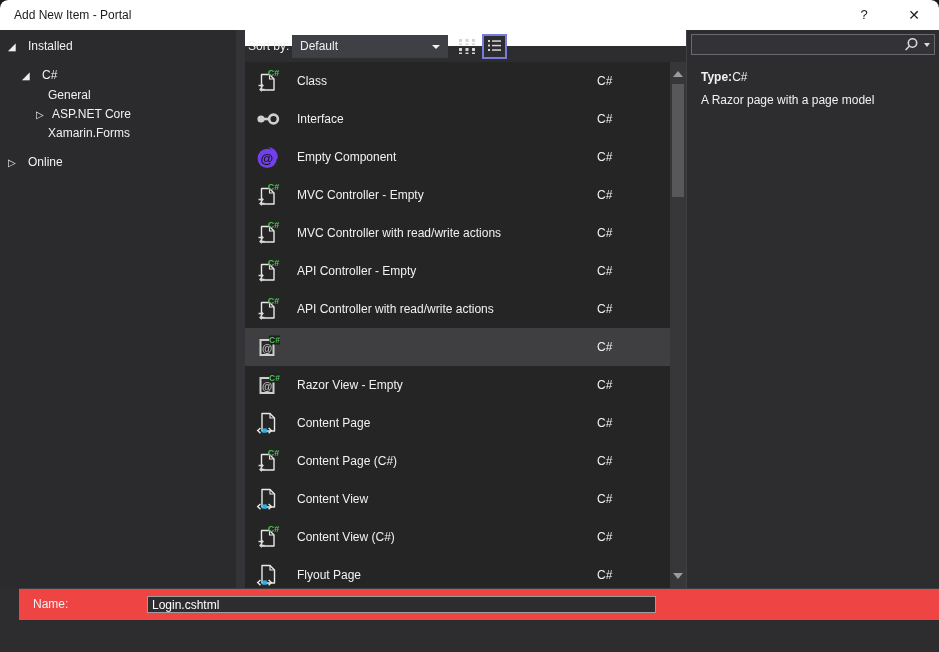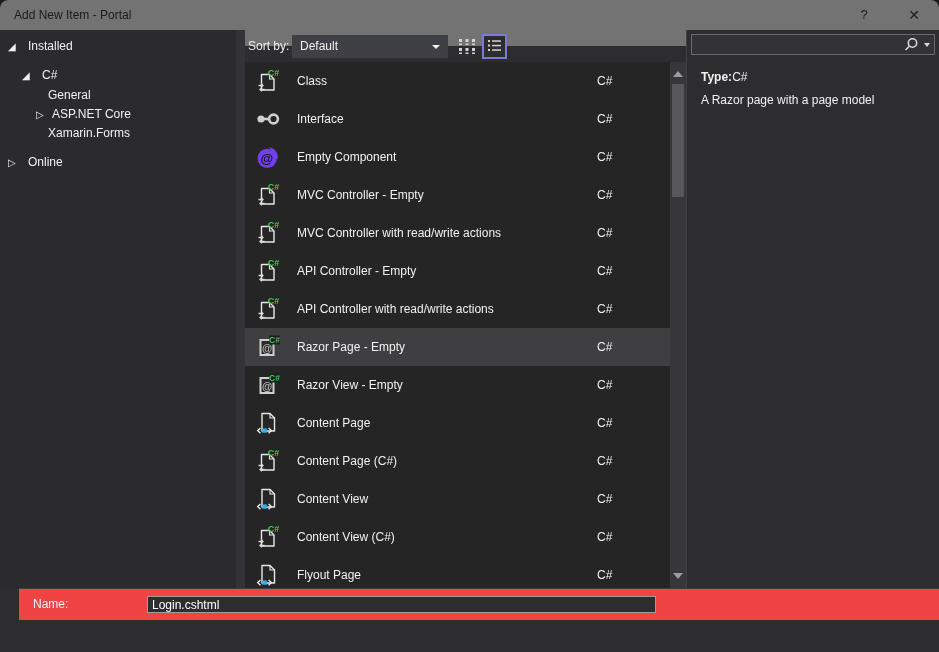--- a/index.html
+++ b/index.html
@@ -1,19 +1,19 @@
 <!DOCTYPE html>
 <html><head>
 <meta charset="utf-8">
 <style>
   html,body{margin:0;padding:0;background:#1a1a1a;}
   .dialog{position:relative;width:939px;height:652px;background:#2d2d30;border-radius:8px 8px 0 0;
     overflow:hidden;font-family:"Liberation Sans",sans-serif;font-size:12px;color:#f1f1f1;}
   
-  .titlebar{position:absolute;left:0;top:0;width:100%;height:46px;background:#737373;color:#1b1b1b;border-radius:8px 8px 0 0;}
+  .titlebar{position:absolute;left:0;top:0;width:100%;height:46px;background:#ffffff;color:#1b1b1b;border-radius:8px 8px 0 0;}
   .title{position:absolute;left:14px;top:0;line-height:30px;font-size:12px;}
   .tb-btn{position:absolute;top:0;height:30px;width:46px;text-align:center;line-height:30px;color:#1b1b1b;font-size:13px;cursor:default;}
   .tb-help{right:52px;}
   .tb-close{right:2px;font-size:14px;}
   
   .tree{position:absolute;left:0;top:30px;width:236px;height:558px;background:#2b2b2d;}
   .splitter{position:absolute;left:236px;top:30px;width:9px;height:558px;background:#333338;}
   .tree-row{position:absolute;left:0;width:100%;height:19px;line-height:19px;cursor:default;}
   .tree-glyph{position:absolute;top:0;font-size:10px;color:#efefef;line-height:19px;}
   .tree-label{position:absolute;top:0;line-height:19px;white-space:nowrap;}
@@ -235,21 +235,20 @@
       <div class="tpl-row selected" style="top: 266px;">
         <span class="tpl-icon">
           <svg viewBox="0 0 28 28">
             <rect x="5.5" y="6" width="15" height="17" fill="#cfcfcf"></rect>
             <rect x="7.5" y="8" width="11" height="13" fill="#2a2a2c"></rect>
             <text x="13" y="18.6" font-size="10.5" font-weight="bold" fill="#bdbdbd" text-anchor="middle" font-family="Liberation Sans,sans-serif">@</text>
             <rect x="15" y="2.5" width="11" height="9" fill="#1f1f22"></rect>
             <text x="20.5" y="9.9" font-size="8.5" font-weight="bold" fill="#4cc552" text-anchor="middle" font-family="Liberation Sans,sans-serif">C#</text>
           </svg>
         </span>
-        <span class="tpl-name">Razor Page - Empty</span>
         <span class="tpl-lang">C#</span>
       </div>
       <div class="tpl-row" style="top: 304px;">
         <span class="tpl-icon">
           <svg viewBox="0 0 28 28">
             <rect x="5.5" y="6" width="15" height="17" fill="#cfcfcf"></rect>
             <rect x="7.5" y="8" width="11" height="13" fill="#2a2a2c"></rect>
             <text x="13" y="18.6" font-size="10.5" font-weight="bold" fill="#bdbdbd" text-anchor="middle" font-family="Liberation Sans,sans-serif">@</text>
             <rect x="15" y="2.5" width="11" height="9" fill="#1f1f22"></rect>
             <text x="20.5" y="9.9" font-size="8.5" font-weight="bold" fill="#4cc552" text-anchor="middle" font-family="Liberation Sans,sans-serif">C#</text>

